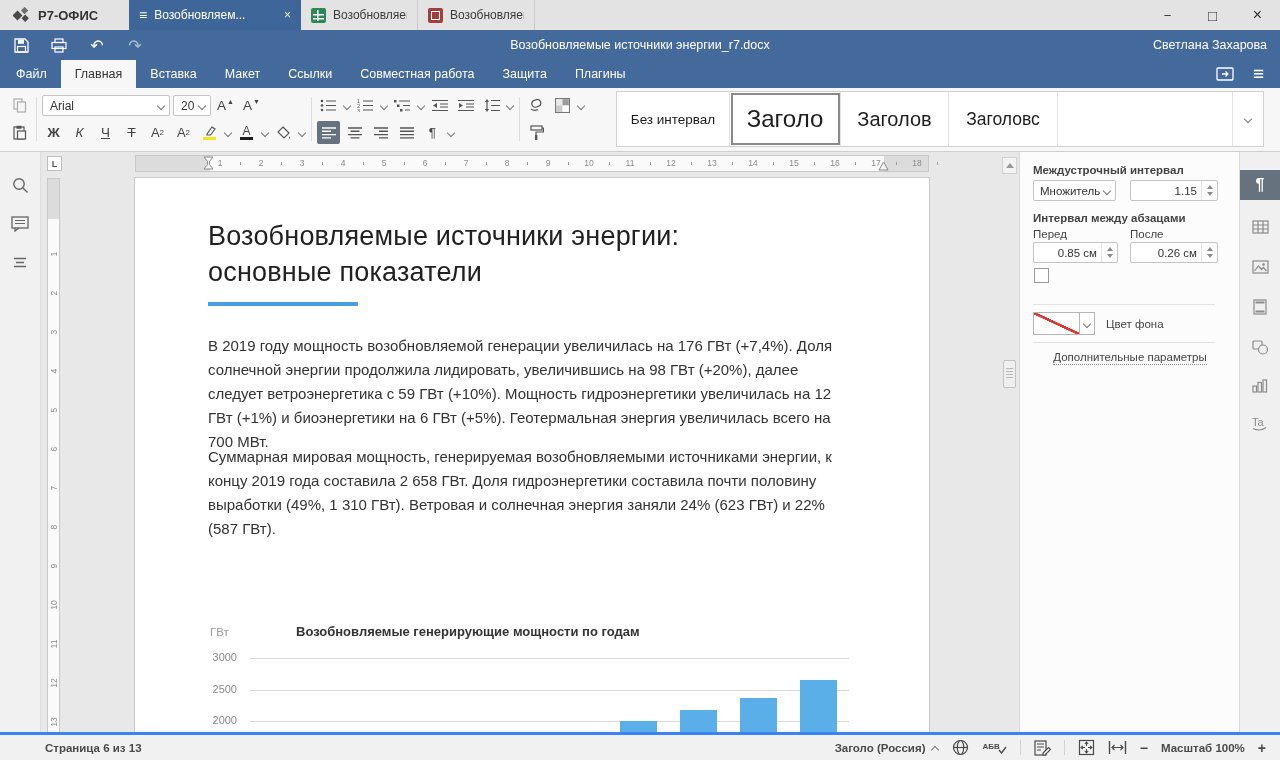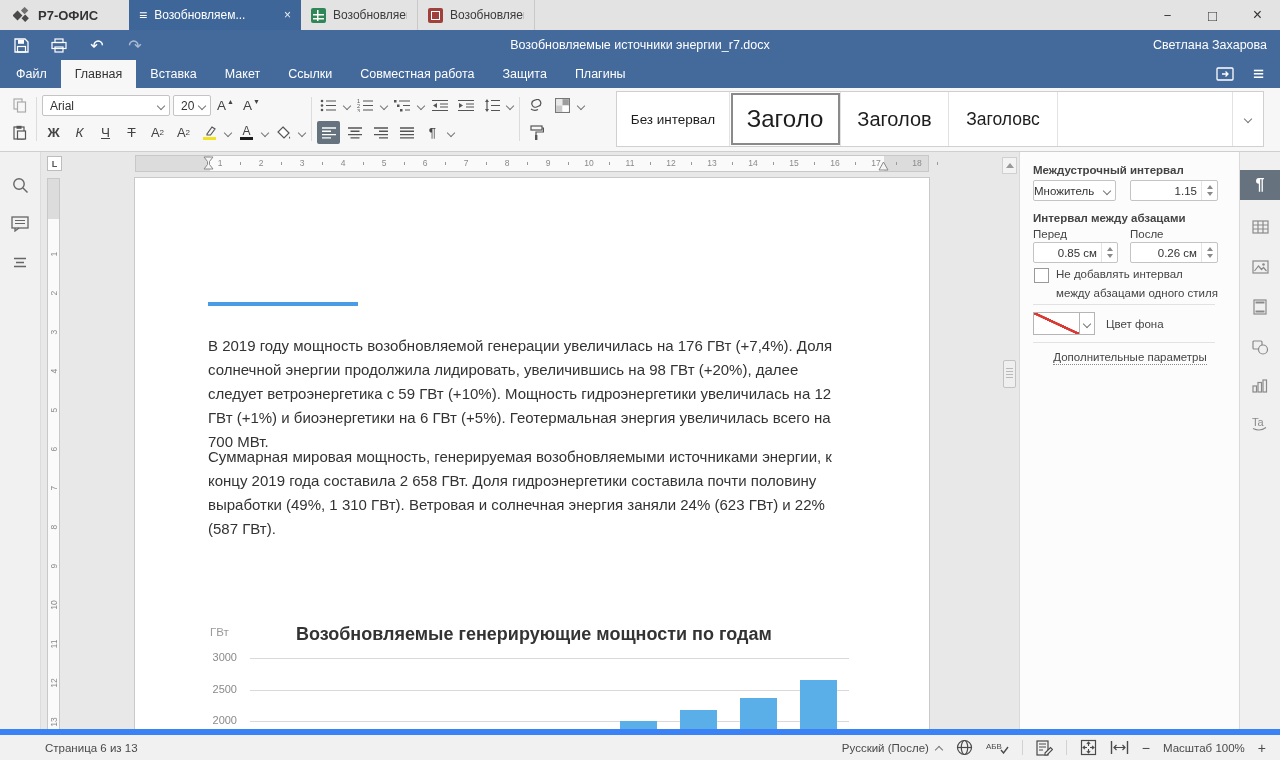--- a/index.html
+++ b/index.html
@@ -73,21 +73,21 @@
   .vnum{position:absolute;left:0px;width:11px;text-align:center;transform:rotate(-90deg);}
   .indent-marker{position:absolute;}
   
   .page{position:absolute;left:95px;top:26px;width:794px;bottom:0;background:#fff;outline:1px solid #C9C9C9;overflow:hidden;}
   .doc-h1{position:absolute;left:73px;top:40px;font-size:27px;line-height:36px;color:#212121;letter-spacing:.2px;}
   .doc-rule{position:absolute;left:73px;top:124px;width:150px;height:4px;}
   .doc-p{position:absolute;left:73px;width:648px;font-size:15px;line-height:24px;color:#333;}
   
   .chart{position:absolute;left:0;top:440px;width:794px;height:200px;}
   .c-unit{position:absolute;left:75px;top:8px;font-size:11.5px;color:#9a9a9a;}
-  .c-title{position:absolute;left:113px;top:6px;font-size:18px;font-weight:bold;color:#333;padding-left:48px;}
+  .c-title{position:absolute;left:113px;top:6px;font-size:13px;font-weight:bold;color:#333;padding-left:48px;}
   .gridline{position:absolute;left:115px;width:599px;height:1px;background:#D9D9D9;}
   .ytick{position:absolute;left:40px;width:62px;text-align:right;font-size:11px;color:#8a8a8a;}
   .bar{position:absolute;width:37px;}
   
   .scroll-up{position:absolute;left:962px;top:5px;width:15px;height:17px;background:#F3F3F3;border:1px solid #D0D0D0;box-sizing:border-box;display:flex;align-items:center;justify-content:center;}
   .scroll-up::after{content:"";width:0;height:0;border-left:4px solid transparent;border-right:4px solid transparent;border-bottom:5px solid #999;}
   .scroll-thumb{position:absolute;left:963px;top:208px;width:13px;height:28px;background:#EFEFEF;border:1px solid #C2C2C2;border-radius:2px;box-sizing:border-box;
      background-image:repeating-linear-gradient(#B9B9B9 0 1px,transparent 1px 3px);background-size:7px 12px;background-position:2px 7px;background-repeat:no-repeat;}
   
   .rp-label{position:absolute;left:13px;font-weight:bold;}
@@ -99,22 +99,22 @@
   .sp-dn{width:0;height:0;border-left:3px solid transparent;border-right:3px solid transparent;border-top:4px solid #8a8a8a;}
   .rp-check{position:absolute;left:14px;top:116px;width:13px;height:13px;background:#fff;border:1px solid #9a9a9a;}
   .rp-checklabel{position:absolute;left:36px;top:113px;width:162px;line-height:19px;}
   .rp-div{position:absolute;left:13px;width:182px;height:1px;background:#E2E2E2;}
   .swatch{position:absolute;left:13px;top:160px;width:47px;height:23px;background:#fff;border:1px solid #B5B5B5;box-sizing:border-box;
      background-image:linear-gradient(to top right,transparent 46%,#D93A35 47%,#D93A35 53%,transparent 54%);}
   .swatch-chev{position:absolute;left:60px;top:160px;width:15px;height:23px;border:1px solid #B5B5B5;border-left:none;box-sizing:border-box;display:flex;align-items:center;justify-content:center;background:#fff;}
   .rp-link{position:absolute;left:0;right:0;top:199px;text-align:center;}
   .rp-link span{border-bottom:1px dotted #8a8a8a;padding-bottom:1px;}
   
-  .statusbar{position:absolute;left:0;right:0;bottom:0;height:25px;background:#F1F1F1;border-top:6px solid #3b82f6;
-     display:flex;align-items:center;font-size:11.5px;font-weight:normal;color:#4A4A4A;}
+  .statusbar{position:absolute;left:0;right:0;bottom:0;height:25px;background:#F1F1F1;border-top:3px solid #3b82f6;
+     display:flex;align-items:center;font-size:11.5px;font-weight:bold;color:#4A4A4A;}
   .sb-left{padding-left:45px;}
   .sb-right{margin-left:auto;display:flex;align-items:center;gap:13px;padding-right:14px;}
   .sb-sep{width:1px;height:15px;background:#D2D2D2;}
   .chev-up{width:8px;height:8px;position:relative;}
   .chev-up::after{content:"";position:absolute;left:1px;top:3px;width:5px;height:5px;border-left:1.2px solid #777;border-top:1.2px solid #777;transform:rotate(45deg);}
   svg{display:block;}
 </style>
 </head>
 <body>
 
@@ -490,20 +490,24 @@
             <span class="vnum" style="top: 343px;">8</span>
             <span class="vnum" style="top: 382px;">9</span>
             <span class="vnum" style="top: 421px;">10</span>
             <span class="vnum" style="top: 460px;">11</span>
             <span class="vnum" style="top: 499px;">12</span>
             <span class="vnum" style="top: 538px;">13</span>
           </div>
       </div>
 
       <div class="page">
+        <div class="doc-h1">
+          <div>Возобновляемые источники энергии:</div>
+          <div>основные показатели</div>
+        </div>
         <div class="doc-rule" style="background: rgb(74, 157, 228);"></div>
         <p class="doc-p" style="top:156px;margin:0;">В 2019 году мощность возобновляемой генерации увеличилась на 176 ГВт (+7,4%). Доля солнечной энергии продолжила лидировать, увеличившись на 98 ГВт (+20%), далее следует ветроэнергетика с 59 ГВт (+10%). Мощность гидроэнергетики увеличилась на 12 ГВт (+1%) и биоэнергетики на 6 ГВт (+5%). Геотермальная энергия увеличилась всего на 700 МВт.</p>
         <p class="doc-p" style="top:267px;margin:0;">Суммарная мировая мощность, генерируемая возобновляемыми источниками энергии, к концу 2019 года составила 2 658 ГВт.  Доля гидроэнергетики составила почти половину выработки (49%, 1 310 ГВт). Ветровая и солнечная энергия заняли 24% (623 ГВт) и 22% (587 ГВт).</p>
 
         <div class="chart">
           <span class="c-unit">ГВт</span>
           <span class="c-title">Возобновляемые генерирующие мощности по годам</span>
           <div id="chart-plot">
               <div class="gridline" style="top: 40px;"></div>
               <div class="ytick" style="top: 33px;">3000</div>
@@ -518,21 +522,21 @@
             </div>
         </div>
       </div>
 
       <div class="scroll-up"></div>
       <div class="scroll-thumb"></div>
     </div>
 
     <div class="right-panel">
       <div class="rp-label" style="top:12px;">Междустрочный интервал</div>
-      <div class="rp-box" style="left:13px;top:28px;width:83px;padding-left:0;">
+      <div class="rp-box" style="left:13px;top:28px;width:83px;padding-left:6px;">
         <span>Множитель</span>
         <span class="chev" style="margin-left:auto;margin-right:4px;"></span>
       </div>
       <div class="rp-box" style="left:110px;top:28px;width:88px;">
         <span class="rp-spinval">1.15</span>
         <span class="spin">
             <span class="sp-up"></span>
             <span class="sp-dn"></span>
           </span>
       </div>
@@ -547,21 +551,20 @@
           </span>
       </div>
       <div class="rp-box" style="left:110px;top:90px;width:88px;">
         <span class="rp-spinval">0.26 см</span>
         <span class="spin">
             <span class="sp-up"></span>
             <span class="sp-dn"></span>
           </span>
       </div>
       <div class="rp-check"></div>
-      <div class="rp-checklabel">Не добавлять интервал между абзацами одного стиля</div>
       <div class="rp-div" style="top:152px;"></div>
       <div class="swatch"></div>
       <div class="swatch-chev">
           <span class="chev"></span>
         </div>
       <div class="rp-plain" style="left:86px;top:166px;">Цвет фона</div>
       <div class="rp-div" style="top:190px;"></div>
       <div class="rp-link"><span>Дополнительные параметры</span></div>
     </div>
 
@@ -611,21 +614,21 @@
             <path d="M2 13.5c4 2 9 2 13-1" fill="none" stroke="#8a8a8a" stroke-width="1.1"></path>
           </svg>
       </div>
     </div>
   </div>
 
   <div class="statusbar">
     <div class="sb-left">Страница 6 из 13</div>
     <div class="sb-right">
       <span style="display:flex;align-items:center;gap:6px;">
-        <span>Русский (После)</span>
+        <span>Заголо (Россия)</span>
         <span class="chev-up"></span>
       </span>
       <span>
         <svg width="17" height="17" viewBox="0 0 17 17">
             <g fill="none" stroke="#4A4A4A" stroke-width="1.2">
               <circle cx="8.5" cy="8.5" r="7"></circle>
               <ellipse cx="8.5" cy="8.5" rx="3.2" ry="7"></ellipse>
               <path d="M1.5 8.5h14"></path>
             </g>
           </svg>

